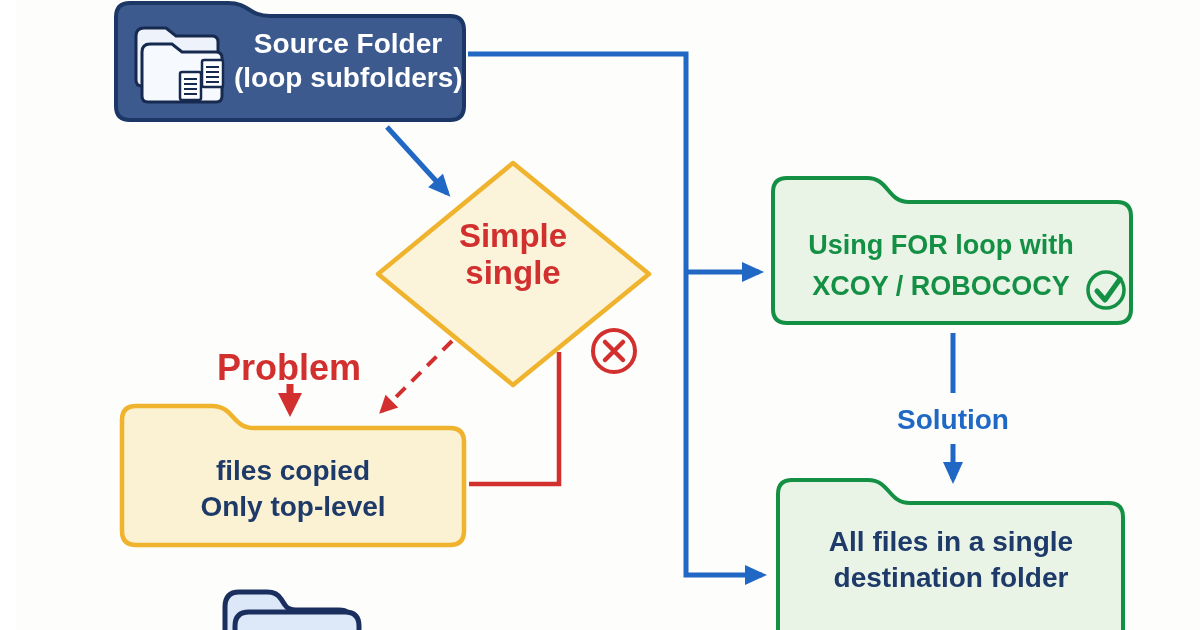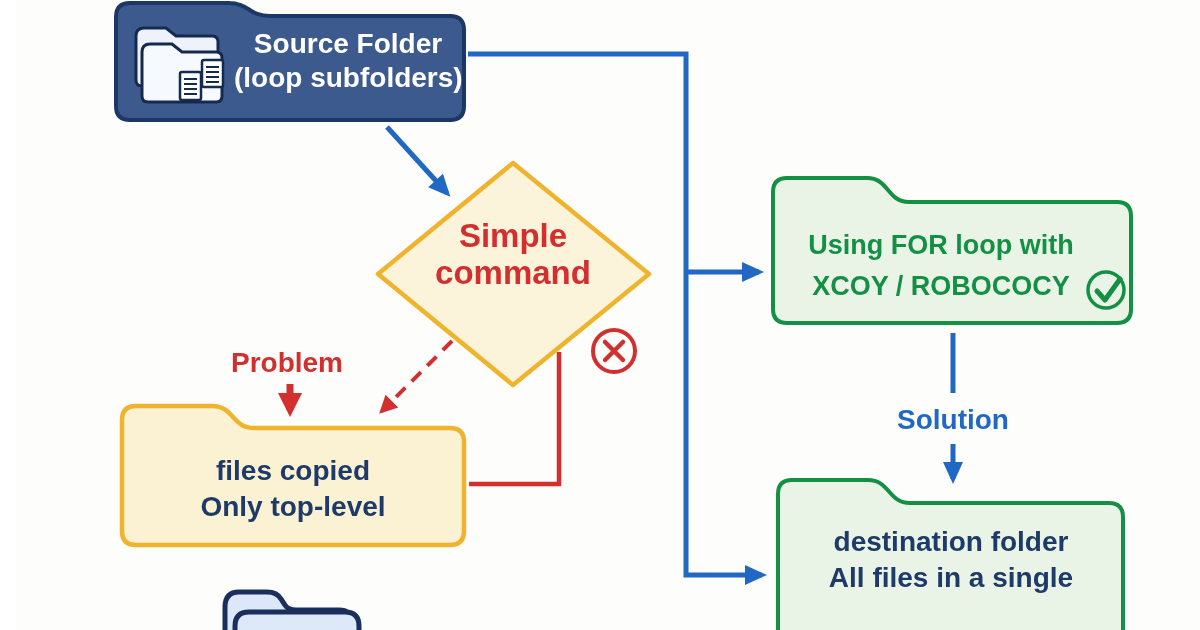--- a/index.html
+++ b/index.html
@@ -7,21 +7,21 @@
     position:relative;width:1200px;height:630px;overflow:hidden;
     background:#fdfdfb;font-family:"Liberation Sans",sans-serif;margin-left:16px;
   }
   .stage svg{position:absolute;left:0;top:0;}
   .t{
     position:absolute;font-weight:bold;text-align:center;white-space:nowrap;
   }
   .t span{display:block;}
   .source-text{left:218px;top:27px;width:228px;font-size:28px;line-height:34px;color:#ffffff;}
   .decision-text{left:397px;top:217px;width:200px;font-size:33px;line-height:37px;color:#d22f2f;}
-  .problem-text{left:201px;top:347px;width:140px;font-size:28px;color:#d22f2f;}
+  .problem-text{left:201px;top:347px;width:140px;font-size:36px;color:#d22f2f;}
   .yellow-text{left:117px;top:453px;width:320px;font-size:28px;line-height:36px;color:#1e3a68;}
   .method-text{left:770px;top:225px;width:310px;font-size:27px;line-height:41px;color:#149044;}
   .solution-text{left:867px;top:404px;width:140px;font-size:28px;color:#1f68c5;}
   .result-text{left:775px;top:524px;width:320px;font-size:28px;line-height:36px;color:#1e3a68;}
 </style>
 </head>
 <body>
 
 <div class="stage">
 
@@ -83,35 +83,35 @@
     </g>
   </svg>
 
   <div class="t source-text">
     <span>Source Folder</span>
     <span>(loop subfolders)</span>
   </div>
 
   <div class="t decision-text">
     <span>Simple</span>
-    <span>command</span>
+    <span>single</span>
   </div>
 
   <div class="t problem-text">Problem</div>
 
   <div class="t yellow-text">
     <span>files copied</span>
     <span>Only top-level</span>
   </div>
 
   <div class="t solution-text">Solution</div>
 
   <div class="t method-text">
     <span>Using FOR loop with</span>
     <span>XCOY / ROBOCOCY</span>
   </div>
 
   <div class="t result-text">
+    <span>All files in a single</span>
     <span>destination folder</span>
-    <span>All files in a single</span>
   </div>
 
 </div>
 
 </body></html>

